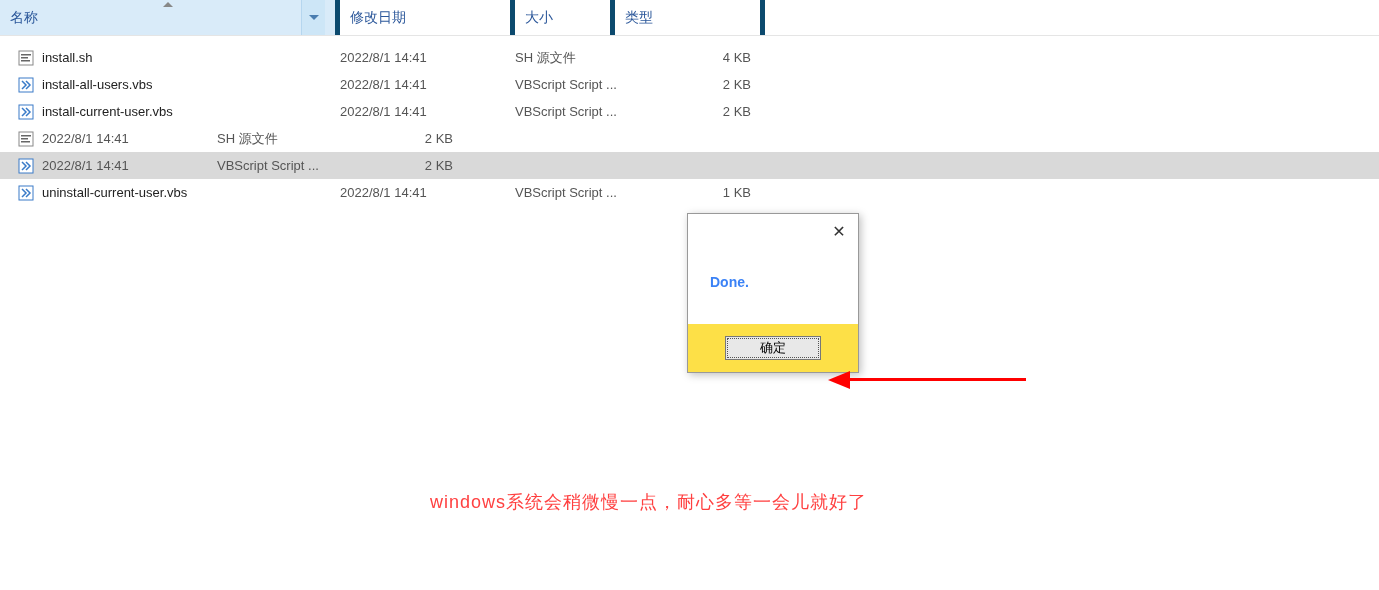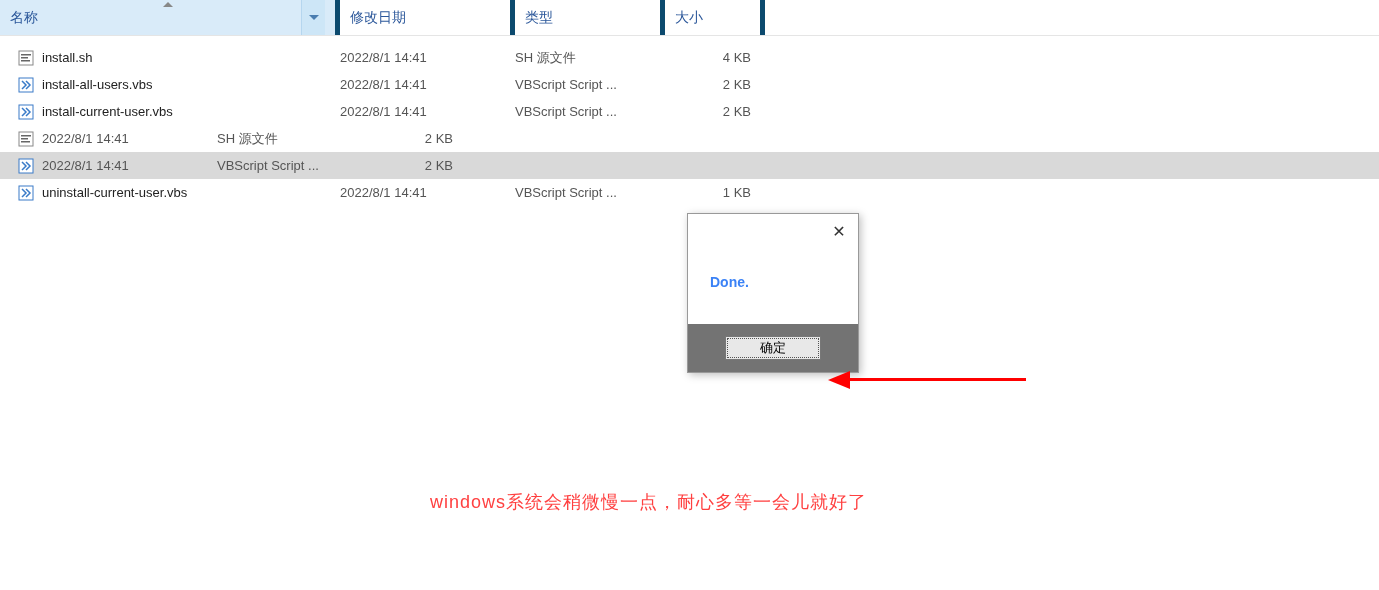--- a/index.html
+++ b/index.html
@@ -127,21 +127,21 @@
 
     .dialog-body {
       background: #ffffff;
       padding: 26px 22px 34px 22px;
       font-size: 14px;
       font-weight: bold;
       color: #3b82f6;
     }
 
     .dialog-footer {
-      background: #737373;
+      background: #fde047;
       padding: 12px;
       display: flex;
       justify-content: center;
     }
 
     .dialog-button {
       width: 96px;
       height: 24px;
       background: #e8e8e8;
       border: 1px solid #777;
@@ -201,25 +201,25 @@
     <div class="header-col col-name">
       <span class="sort-up"></span>
       <span>名称</span>
       <span class="dropdown-btn">
         <span class="chevron-down"></span>
       </span>
     </div>
     <div class="header-col col-modified">
       <span>修改日期</span>
     </div>
+    <div class="header-col col-size">
+      <span>大小</span>
+    </div>
     <div class="header-col col-type">
       <span>类型</span>
-    </div>
-    <div class="header-col col-size">
-      <span>大小</span>
     </div>
   </div>
 
   <div class="file-rows" id="file-rows">
       <div class="file-row">
         <span class="icon-cell">
           <svg width="16" height="16" viewBox="0 0 16 16">
             <rect x="1" y="1" width="14" height="14" fill="#fff" stroke="#888"></rect>
             <rect x="3" y="4" width="10" height="1.5" fill="#666"></rect>
             <rect x="3" y="7" width="7" height="1.5" fill="#666"></rect>

